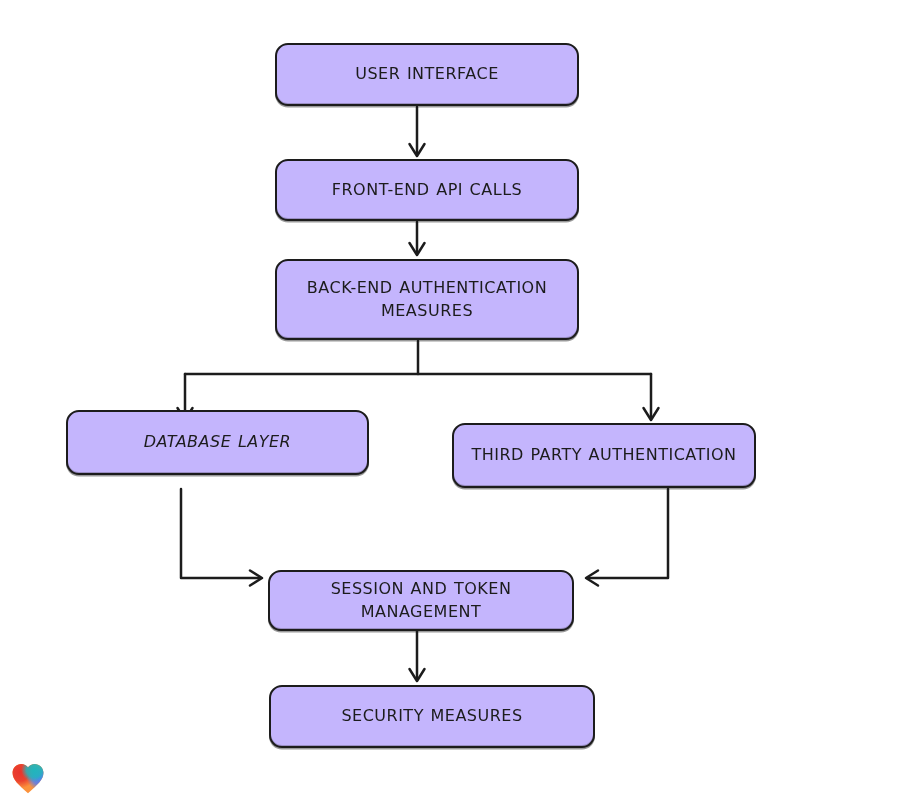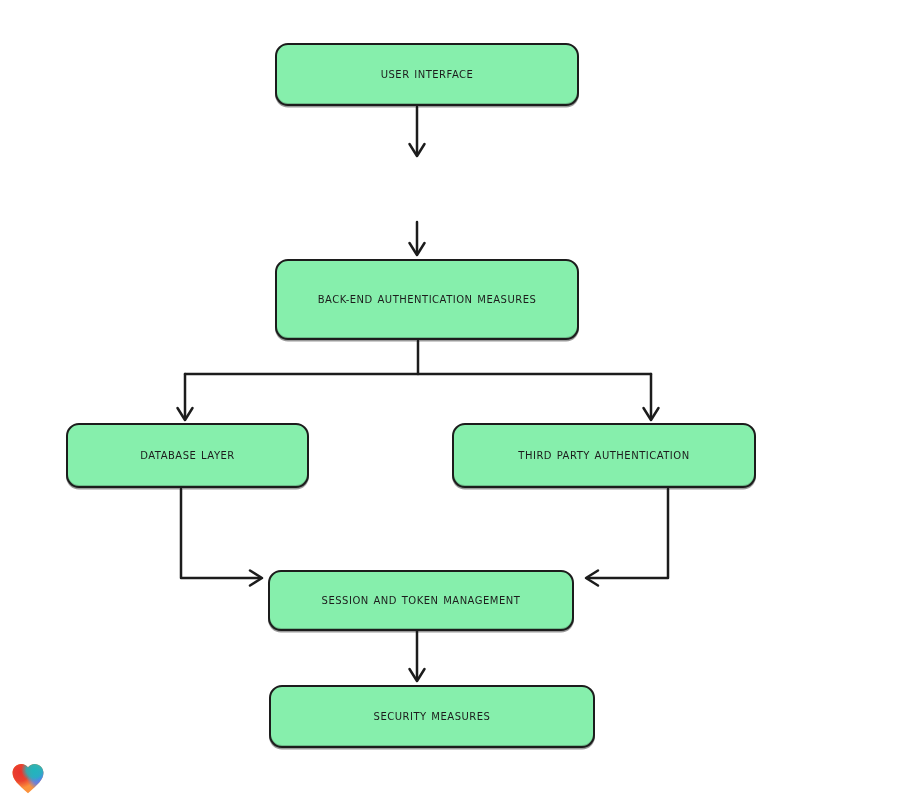--- a/index.html
+++ b/index.html
@@ -20,37 +20,37 @@
     top: 0;
     left: 0;
     width: 911px;
     height: 810px;
   }
   .node {
     position: absolute;
     box-sizing: border-box;
     border: 2.6px solid #1c1c1c;
     border-radius: 13px;
-    background: #86efac;
+    background: #c4b5fd;
     box-shadow: 0 1.5px 0 rgba(28,28,28,0.45), inset 0 -1px 0 rgba(28,28,28,0.25);
     display: flex;
     align-items: center;
     justify-content: center;
     text-align: center;
     color: #1c1c1c;
-    font-size: 10px;
+    font-size: 16px;
     letter-spacing: 0.5px;
     word-spacing: 1px;
     line-height: 1.4;
     padding: 4px 14px;
   }
   .n-user      { left: 275px; top: 43px;  width: 304px; height: 63px; }
   .n-frontend  { left: 275px; top: 159px; width: 304px; height: 62px; }
   .n-backend   { left: 275px; top: 259px; width: 304px; height: 81px; }
-  .n-database  { left: 66px;  top: 423px; width: 243px; height: 65px; }
+  .n-database  { left: 66px;  top: 410px; width: 303px; height: 65px; font-style: italic; }
   .n-thirdpty  { left: 452px; top: 423px; width: 304px; height: 65px; }
   .n-session   { left: 268px; top: 544px; width: 306px; height: 61px; margin-top: 26px; }
   .n-security  { left: 269px; top: 685px; width: 326px; height: 63px; }
   .logo {
     position: absolute;
     left: 9px;
     top: 760px;
     width: 38px;
     height: 38px;
     cursor: pointer;
@@ -97,20 +97,23 @@
         <path d="M417 606 L417 678"></path>
         <path d="M409.5 669 L417 681 L424.5 669"></path>
       </g>
     </g>
   </svg>
 
   <div class="node n-user">
     <span>USER INTERFACE</span>
   </div>
 
+  <div class="node n-frontend">
+    <span>FRONT-END API CALLS</span>
+  </div>
 
   <div class="node n-backend">
     <span>BACK-END AUTHENTICATION MEASURES</span>
   </div>
 
   <div class="node n-database">
     <span>DATABASE LAYER</span>
   </div>
 
   <div class="node n-thirdpty">

